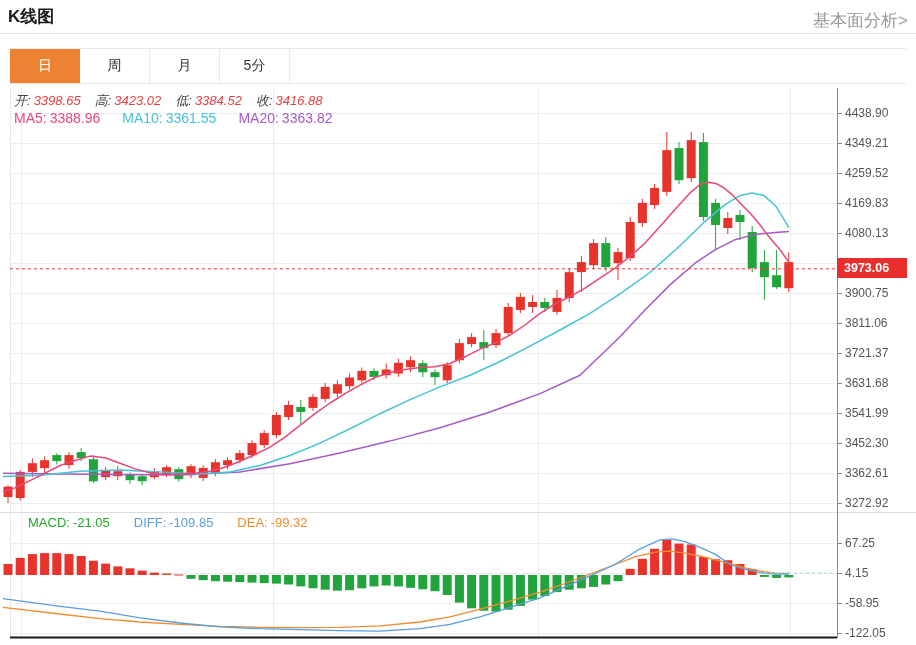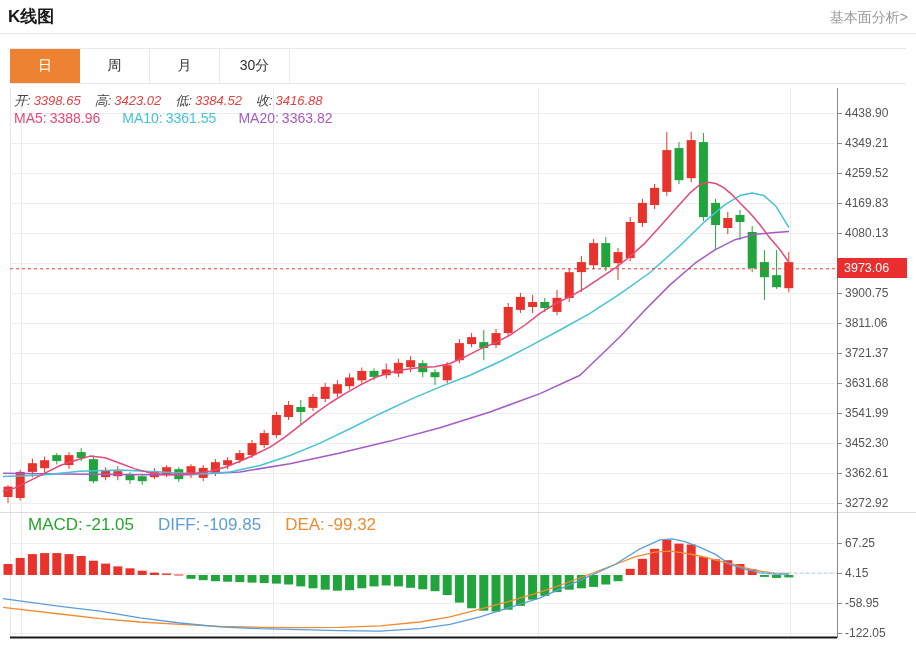--- a/index.html
+++ b/index.html
@@ -1,58 +1,58 @@
 <!DOCTYPE html>
 <html><head>
 <meta charset="utf-8">
 <style>
   * { margin:0; padding:0; box-sizing:border-box; }
   html,body { width:916px; height:645px; background:#fff; overflow:hidden;
               font-family:"Liberation Sans", sans-serif; }
   .page { position:relative; width:916px; height:501px;border-radius:24px; }
 
   .page-title { position:absolute; left:8px; top:5px; font-size:17px; font-weight:bold; color:#1a1a1a; }
-  .fund-link  { position:absolute; right:8px; top:9px; font-size:14px; color:#999; text-decoration:none; cursor:pointer; }
+  .fund-link  { position:absolute; right:8px; top:9px; font-size:17px; color:#999; text-decoration:none; cursor:pointer; }
   .title-divider { position:absolute; left:0; top:33px; width:916px; height:1px; background:#e5e5e5; }
 
   .tabbar { position:absolute; left:10px; top:48px; width:896px; height:36px;
             display:flex; border-top:1px solid #e9e9e9; border-bottom:1px solid #e9e9e9; background:#fff; }
   .tab { width:70px; height:100%; display:flex; align-items:center; justify-content:center;
          font-size:14px; color:#333; border-right:1px solid #e9e9e9; cursor:pointer; background:#fff; }
   .tab.active { color:#fff; border-right:none; }
 
   .chart-wrap { position:absolute; left:0; top:86px; width:916px; height:559px; }
   #chart-svg { position:absolute; left:0; top:0; }
   svg text { font-family:"Liberation Sans", sans-serif; }
   .axis-label { font-size:12px; fill:#555; }
 
   .ohlc-row { position:absolute; left:14px; top:6px; font-size:13px; white-space:nowrap;font-style:italic; }
   .ohlc-row .lbl { color:#444; }
   .ohlc-row .val { margin-right:14px; }
   .ma-row { position:absolute; left:14px; top:24px; font-size:14px; white-space:nowrap; }
   .ma-row .ma-item { margin-right:22px; }
-  .macd-legend { position:absolute; left:28px; top:429px; font-size:17px; white-space:nowrap; }
+  .macd-legend { position:absolute; left:28px; top:429px; font-size:13px; white-space:nowrap; }
   .macd-legend .mi { margin-right:24px; }
 
   .price-badge { position:absolute; left:837px; top:172px; width:70px; height:20px;
-                 line-height:20px; font-size:12.5px; color:#fff; padding-left:7px; }
+                 line-height:20px; font-size:12.5px; color:#fff; padding-left:7px;font-weight:bold; }
 </style>
 </head>
 <body>
 
 <div class="page">
   <div class="page-title">K线图</div>
   <a class="fund-link">基本面分析&gt;</a>
   <div class="title-divider"></div>
 
   <div class="tabbar" id="tabbar">
       <div class="tab active" style="background: rgb(238, 130, 51);">日</div>
       <div class="tab">周</div>
       <div class="tab">月</div>
-      <div class="tab">30分</div>
+      <div class="tab">5分</div>
     </div>
 
   <div class="chart-wrap">
     <svg id="chart-svg" width="916" height="559" viewBox="0 0 916 559">
         <g>
           <line x1="21" y1="2" x2="21" y2="551" stroke="#ebebeb" shape-rendering="crispEdges"></line>
           <line x1="273" y1="2" x2="273" y2="551" stroke="#ebebeb" shape-rendering="crispEdges"></line>
           <line x1="538" y1="2" x2="538" y2="551" stroke="#ebebeb" shape-rendering="crispEdges"></line>
           <line x1="790" y1="2" x2="790" y2="551" stroke="#ebebeb" shape-rendering="crispEdges"></line>
           <line x1="10" y1="2" x2="10" y2="551" stroke="#e8e8e8" shape-rendering="crispEdges"></line>

